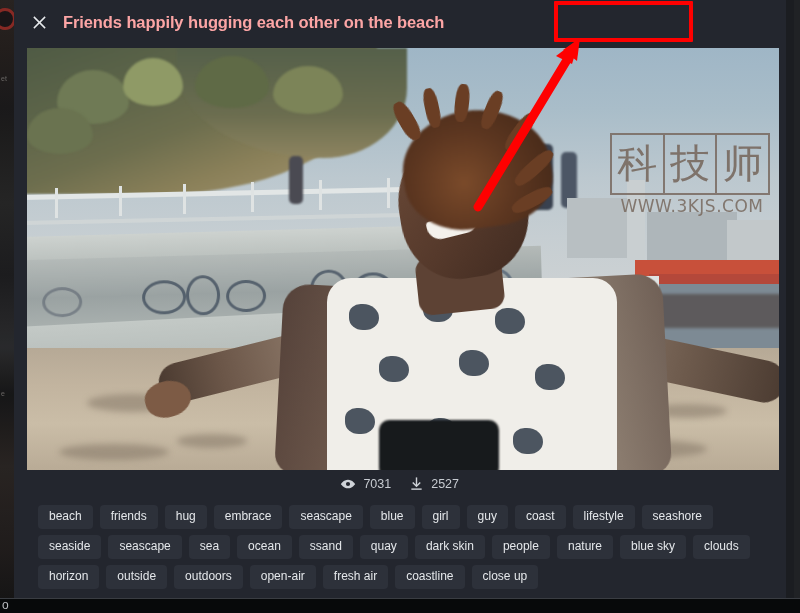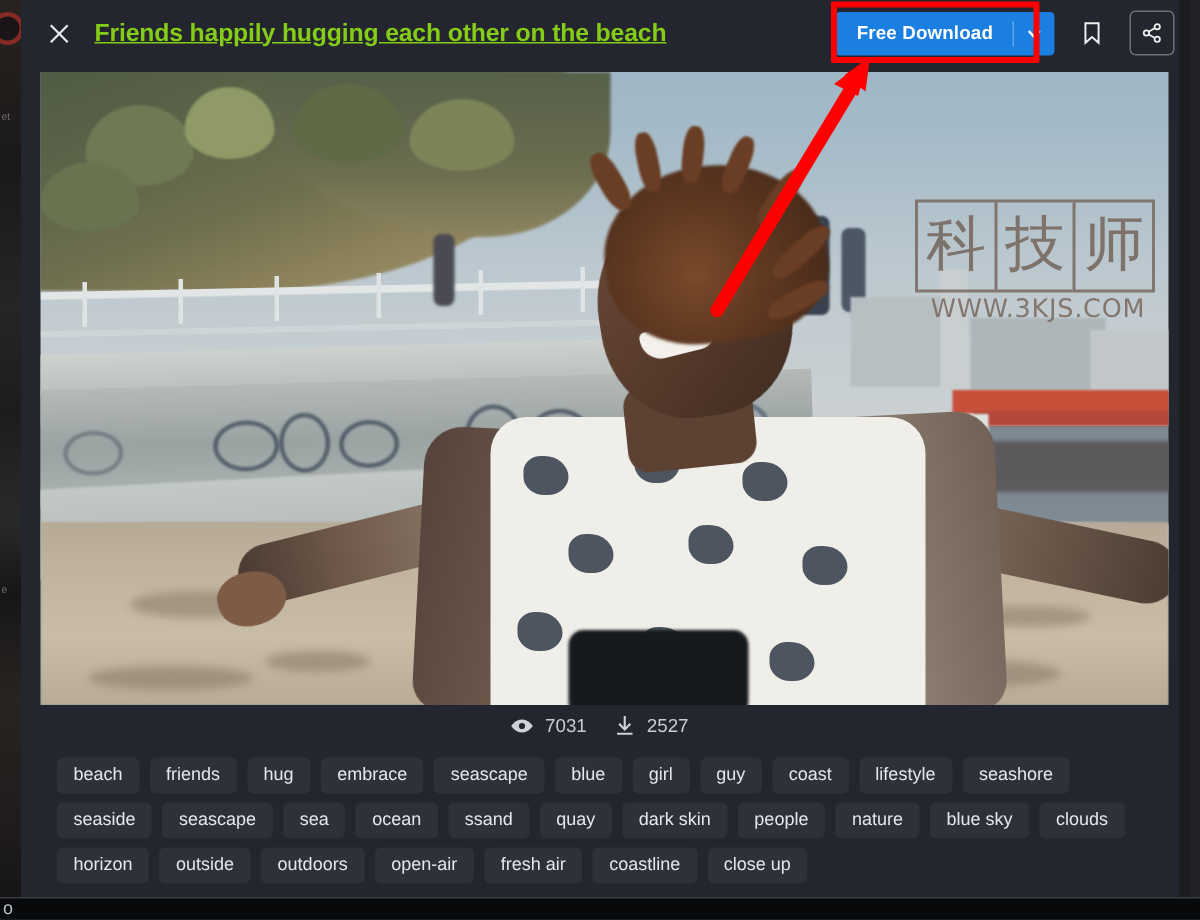--- a/index.html
+++ b/index.html
@@ -49,26 +49,25 @@
     display: flex; align-items: center;
   }
   .close-btn {
     width: 34px; height: 34px; margin-left: 8px;
     display: flex; align-items: center; justify-content: center;
     cursor: pointer; border-radius: 4px;
   }
   .close-btn svg { width: 15px; height: 15px; stroke: #e8eaed; stroke-width: 1.6; }
   .hdr-title {
     margin-left: 7px;
-    color: #84cc16;
+    color: #fca5a5;
     font-size: 16.5px;
     font-weight: bold;
     letter-spacing: -.1px;
     white-space: nowrap;
-    text-decoration: underline;
   }
   .hdr-right {
     margin-left: auto; display: flex; align-items: center; gap: 0;
     padding-right: 10px;
   }
   .dl-wrap {
     display: flex; align-items: stretch;
     background: #1a7fe0; border-radius: 3px; height: 29px;
     cursor: pointer; overflow: hidden;
   }
@@ -317,47 +316,20 @@
 
     <div class="hdr">
       <div class="close-btn">
         <svg viewBox="0 0 16 16">
           <line x1="2" y1="2" x2="14" y2="14"></line>
             <line x1="14" y1="2" x2="2" y2="14"></line>
         </svg>
       </div>
       <div class="hdr-title">Friends happily hugging each other on the beach</div>
 
-      <div class="hdr-right">
-        <div class="dl-wrap">
-          <div class="dl-main">Free Download</div>
-          <div class="dl-sep"></div>
-          <div class="dl-caret">
-            <svg viewBox="0 0 12 12">
-              <polyline points="2,4 6,8.5 10,4"></polyline>
-            </svg>
-          </div>
-        </div>
-
-        <div class="icon-btn">
-          <svg viewBox="0 0 16 18" width="14" height="16">
-            <path d="M3 1.5h10v15l-5-4.4-5 4.4z"></path>
-          </svg>
-        </div>
-
-        <div class="icon-btn boxed">
-          <svg viewBox="0 0 18 18" width="14" height="14">
-            <circle cx="13.5" cy="3.6" r="2.3"></circle>
-              <circle cx="4.2" cy="9" r="2.3"></circle>
-              <circle cx="13.5" cy="14.4" r="2.3"></circle>
-            <line x1="6.2" y1="7.9" x2="11.5" y2="4.7"></line>
-              <line x1="6.2" y1="10.2" x2="11.5" y2="13.3"></line>
-          </svg>
-        </div>
-      </div>
     </div>
 
     <div class="photo-wrap">
       <div class="photo">
         <div class="sky"></div>
         <div class="hill"></div>
         <div class="hill2"></div>
 
         <div class="agave" style="left:30px;top:22px;width:72px;height:54px"></div>
         <div class="agave" style="left:96px;top:10px;width:60px;height:48px;background:#8f9a66"></div>

